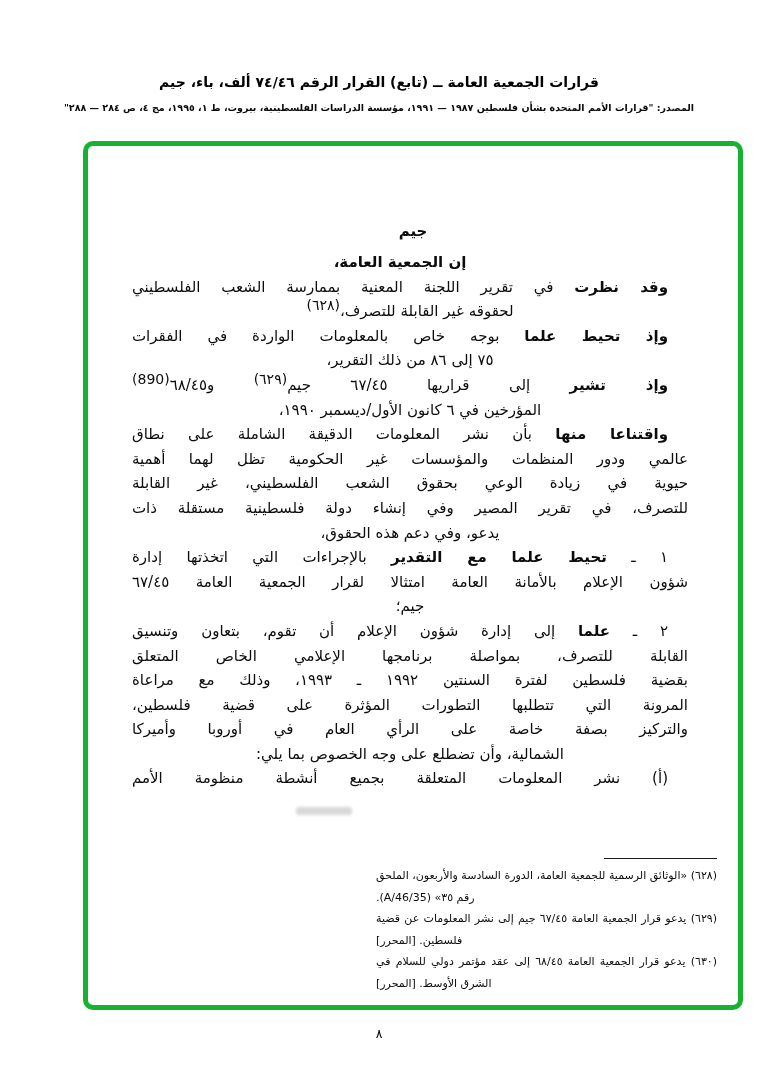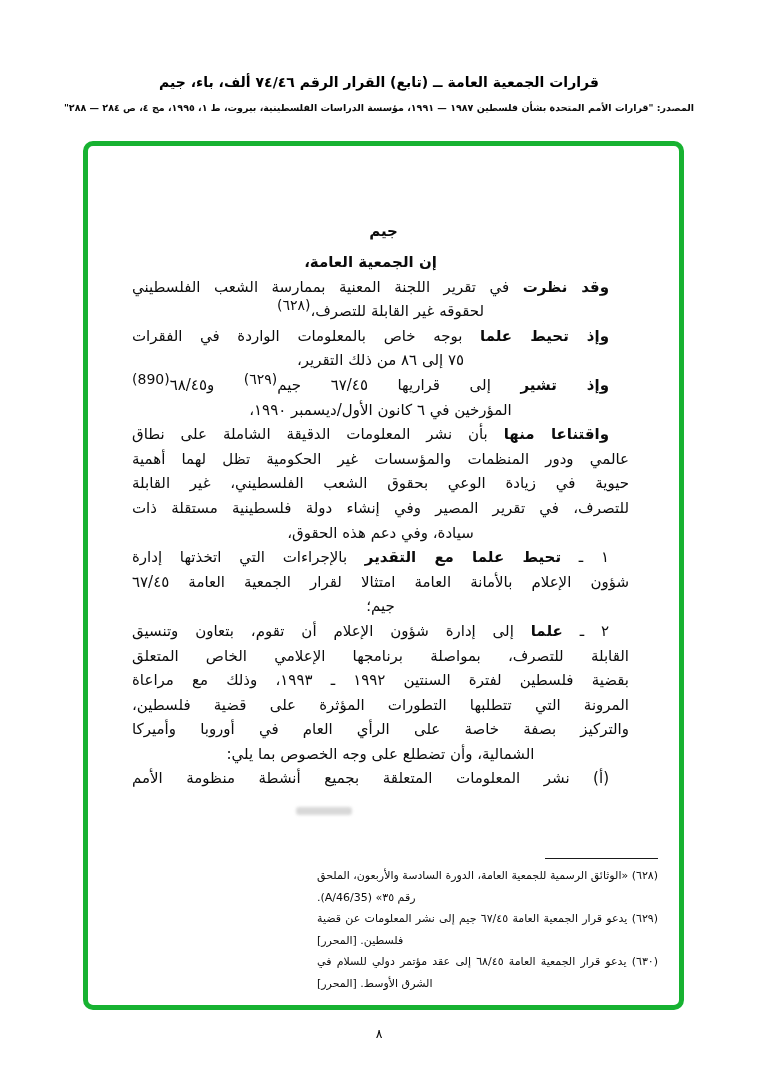--- a/index.html
+++ b/index.html
@@ -18,21 +18,21 @@
     white-space:nowrap;
   }
   .source-line {
     position:absolute; top:102px; left:0; width:758px;
     direction:rtl; text-align:center;
     font-size:9.5px; font-weight:bold; color:#0a0a0a;
     white-space:nowrap;
   }
   .green-frame {
     position:absolute; left:83px; top:141px;
-    width:601px; height:869px;
+    width:660px; height:869px;
     border:5px solid #be185d;
     border-radius:10px;
     box-sizing:border-box;
   }
   .section-heading {
     position:absolute; top:76px; left:0; right:0;
     text-align:center; direction:rtl;
     font-size:15px; font-weight:bold;
   }
   .body-text {
@@ -103,21 +103,21 @@
         <div class="line full indent"><span class="bold">وقد نظرت</span><span> في تقرير اللجنة المعنية بممارسة الشعب الفلسطيني</span></div>
         <div class="line"><span>لحقوقه غير القابلة للتصرف،</span><span class="supref">(٦٢٨)</span></div>
         <div class="line full indent"><span class="bold">وإذ تحيط علما</span><span> بوجه خاص بالمعلومات الواردة في الفقرات</span></div>
         <div class="line"><span>٧٥ إلى ٨٦ من ذلك التقرير،</span></div>
         <div class="line full indent"><span class="bold">وإذ تشير</span><span> إلى قراريها ٦٧/٤٥ جيم</span><span class="supref">(٦٢٩)</span><span> و٦٨/٤٥</span><span class="supref">(890)</span></div>
         <div class="line"><span>المؤرخين في ٦ كانون الأول/ديسمبر ١٩٩٠،</span></div>
         <div class="line full indent"><span class="bold">واقتناعا منها</span><span> بأن نشر المعلومات الدقيقة الشاملة على نطاق</span></div>
         <div class="line full"><span>عالمي ودور المنظمات والمؤسسات غير الحكومية تظل لهما أهمية</span></div>
         <div class="line full"><span>حيوية في زيادة الوعي بحقوق الشعب الفلسطيني، غير القابلة</span></div>
         <div class="line full"><span>للتصرف، في تقرير المصير وفي إنشاء دولة فلسطينية مستقلة ذات</span></div>
-        <div class="line"><span>سيادة، وفي دعم هذه الحقوق،</span></div>
+        <div class="line"><span>يدعو، وفي دعم هذه الحقوق،</span></div>
         <div class="line full indent"><span>١ ـ </span><span class="bold">تحيط علما مع التقدير</span><span> بالإجراءات التي اتخذتها إدارة</span></div>
         <div class="line full"><span>شؤون الإعلام بالأمانة العامة امتثالا لقرار الجمعية العامة ٦٧/٤٥</span></div>
         <div class="line"><span>جيم؛</span></div>
         <div class="line full indent"><span>٢ ـ </span><span class="bold">علما</span><span> إلى إدارة شؤون الإعلام أن تقوم، بتعاون وتنسيق</span></div>
         <div class="line full"><span>القابلة للتصرف، بمواصلة برنامجها الإعلامي الخاص المتعلق</span></div>
         <div class="line full"><span>بقضية فلسطين لفترة السنتين ١٩٩٢ ـ ١٩٩٣، وذلك مع مراعاة</span></div>
         <div class="line full"><span>المرونة التي تتطلبها التطورات المؤثرة على قضية فلسطين،</span></div>
         <div class="line full"><span>والتركيز بصفة خاصة على الرأي العام في أوروبا وأميركا</span></div>
         <div class="line"><span>الشمالية، وأن تضطلع على وجه الخصوص بما يلي:</span></div>
         <div class="line full indent"><span>(أ) نشر المعلومات المتعلقة بجميع أنشطة منظومة الأمم</span></div>

